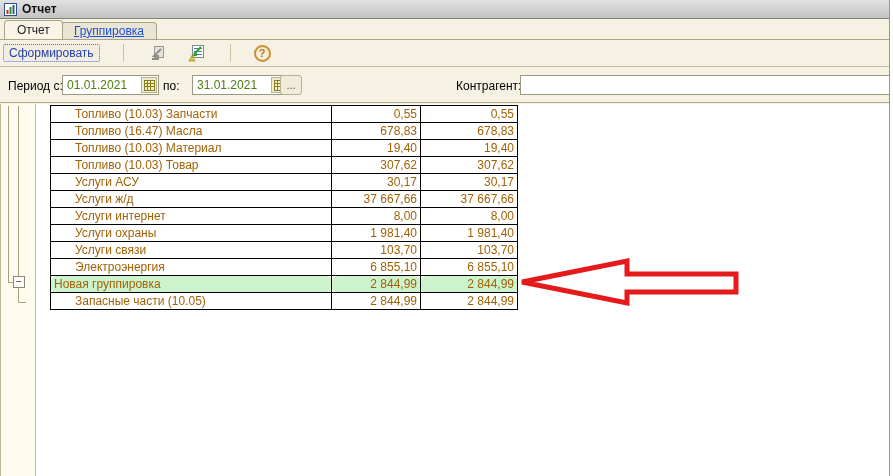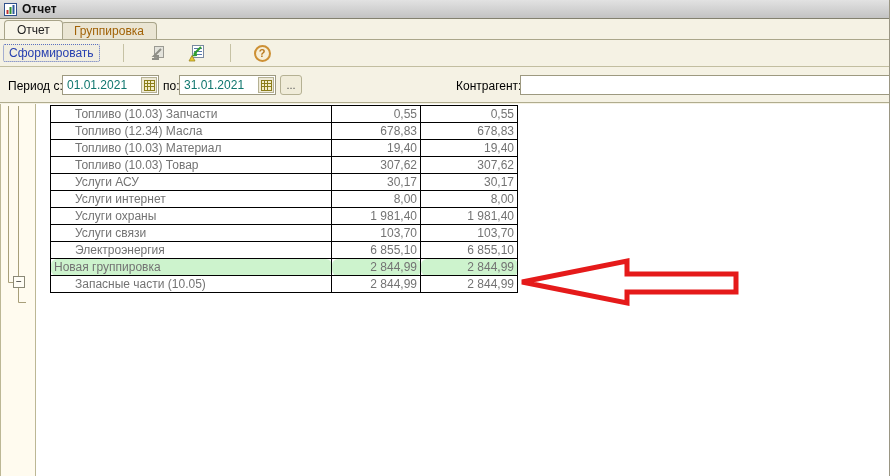--- a/index.html
+++ b/index.html
@@ -23,21 +23,21 @@
     position:absolute; left:0; top:19px; width:100%; height:21px;
     border-bottom:1px solid #aaa68a;
   }
   .tab {
     position:absolute; bottom:0; font-size:12px; color:#222;
     border:1px solid #a8a489; border-bottom:none;
     border-radius:4px 4px 0 0; padding:0 12px;
     display:flex; align-items:center; cursor:default;
   }
   .tab.active { left:4px; height:19px; background:#f8f5e8; z-index:2; }
-  .tab.inactive { left:61px; height:17px; background:#eae5d3; color:#a16207; }
+  .tab.inactive { left:61px; height:17px; background:#eae5d3; color:#1d4ed8;text-decoration:underline; }
   
   .toolbar {
     position:absolute; left:0; top:40px; width:100%; height:27px;
     background:#f5f2e4; border-bottom:1px solid #c2bea0;
     display:flex; align-items:center; padding:0 3px; gap:20px;
   }
   .btn-generate {
     font-size:12px; color:var(--link-blue,#2740b0);
     background:#f1eee0; border:1px dotted #5a6fc0; border-radius:2px;
     padding:1px 5px 2px 5px; height:18px; cursor:pointer;
@@ -49,21 +49,21 @@
     background:#f7efd8; border:2px solid #cd9034;
     color:#b9791f; font-weight:bold; font-size:11px;
     display:flex; align-items:center; justify-content:center; cursor:pointer;
   }
   
   .filters { position:absolute; left:0; top:67px; width:100%; height:36px;
     background:#f5f2e4; border-bottom:1px solid #b0ac8e; }
   .filters .lbl { position:absolute; font-size:12px; color:#000; top:12px; }
   .inp {
     position:absolute; top:8px; height:20px; background:#fff;
-    border:1px solid #9d9980; font-size:12px; color:#0f766e;
+    border:1px solid #9d9980; font-size:12px; color:#4d7c0f;
     display:flex; align-items:center; padding-left:4px;
   }
   .inp .val { flex:1 1 auto; }
   .picker-btn {
     width:16px; height:16px; margin-right:1px; background:#efead6;
     border:1px solid #b5b193; display:flex; align-items:center; justify-content:center;
     cursor:pointer; flex:0 0 auto;
   }
   .combo-arrow-btn {
     width:15px; height:16px; margin-right:1px; background:#efead6;
@@ -84,21 +84,21 @@
     background:#fffbef; border-left:1px solid #bcb795; }
   .tree-svg, .arrow-svg { position:absolute; left:0; top:0; pointer-events:none; }
   .expander {
     position:absolute; left:13px; top:172px; width:12px; height:12px;
     background:#fffdf5; border:1px solid #8a8876; font-size:10px; line-height:10px;
     color:#222; display:flex; align-items:center; justify-content:center;
     cursor:pointer; pointer-events:auto;
   }
   table.report {
     position:absolute; left:50px; top:1px; border-collapse:collapse;
-    font-size:12px; color:#737373; table-layout:fixed;
+    font-size:12px; color:#a16207; table-layout:fixed;
   }
   table.report td {
     border:1px solid #000; height:17px; padding:0 3px;
     white-space:nowrap; overflow:hidden; background:#fff;
   }
   td.c-label { width:281px; }
   td.c-a1 { width:89px; text-align:right; border-right:2px solid #000; }
   td.c-a2 { width:97px; text-align:right; }
   td.c-label.lvl1 { padding-left:24px; }
   td.c-label.lvl0 { padding-left:3px; }
@@ -162,21 +162,21 @@
         <svg width="11" height="11">
           <rect x="0.5" y="0.5" width="10" height="10" fill="#f3edc8" stroke="#8b7d1a"></rect>
           <line x1="0" y1="3.5" x2="11" y2="3.5" stroke="#8b7d1a"></line>
           <line x1="0" y1="6.5" x2="11" y2="6.5" stroke="#8b7d1a"></line>
           <line x1="3.5" y1="0" x2="3.5" y2="11" stroke="#8b7d1a"></line>
           <line x1="6.5" y1="0" x2="6.5" y2="11" stroke="#8b7d1a"></line>
         </svg>
       </span>
     </div>
     <span class="lbl" style="left:163px;">по:</span>
-    <div class="inp" style="left:179px; width:97px;">
+    <div class="inp" style="left:192px; width:97px;">
       <span class="val">31.01.2021</span>
       <span class="picker-btn">
         <svg width="11" height="11">
           <rect x="0.5" y="0.5" width="10" height="10" fill="#f3edc8" stroke="#8b7d1a"></rect>
           <line x1="0" y1="3.5" x2="11" y2="3.5" stroke="#8b7d1a"></line>
           <line x1="0" y1="6.5" x2="11" y2="6.5" stroke="#8b7d1a"></line>
           <line x1="3.5" y1="0" x2="3.5" y2="11" stroke="#8b7d1a"></line>
           <line x1="6.5" y1="0" x2="6.5" y2="11" stroke="#8b7d1a"></line>
         </svg>
       </span>
@@ -210,38 +210,43 @@
     </div>
 
     <table class="report">
       <tbody>
           <tr>
     <td class="c-label lvl1">Топливо (10.03) Запчасти</td>
     <td class="c-a1">0,55</td>
     <td class="c-a2">0,55</td>
   </tr>
           <tr>
-    <td class="c-label lvl1">Топливо (12.34) Масла</td>
+    <td class="c-label lvl1">Топливо (16.47) Масла</td>
     <td class="c-a1">678,83</td>
     <td class="c-a2">678,83</td>
   </tr>
           <tr>
     <td class="c-label lvl1">Топливо (10.03) Материал</td>
     <td class="c-a1">19,40</td>
     <td class="c-a2">19,40</td>
   </tr>
           <tr>
     <td class="c-label lvl1">Топливо (10.03) Товар</td>
     <td class="c-a1">307,62</td>
     <td class="c-a2">307,62</td>
   </tr>
           <tr>
     <td class="c-label lvl1">Услуги  АСУ</td>
     <td class="c-a1">30,17</td>
     <td class="c-a2">30,17</td>
+  </tr>
+          <tr>
+    <td class="c-label lvl1">Услуги ж/д</td>
+    <td class="c-a1">37 667,66</td>
+    <td class="c-a2">37 667,66</td>
   </tr>
           <tr>
     <td class="c-label lvl1">Услуги интернет</td>
     <td class="c-a1">8,00</td>
     <td class="c-a2">8,00</td>
   </tr>
           <tr>
     <td class="c-label lvl1">Услуги охраны</td>
     <td class="c-a1">1 981,40</td>
     <td class="c-a2">1 981,40</td>

